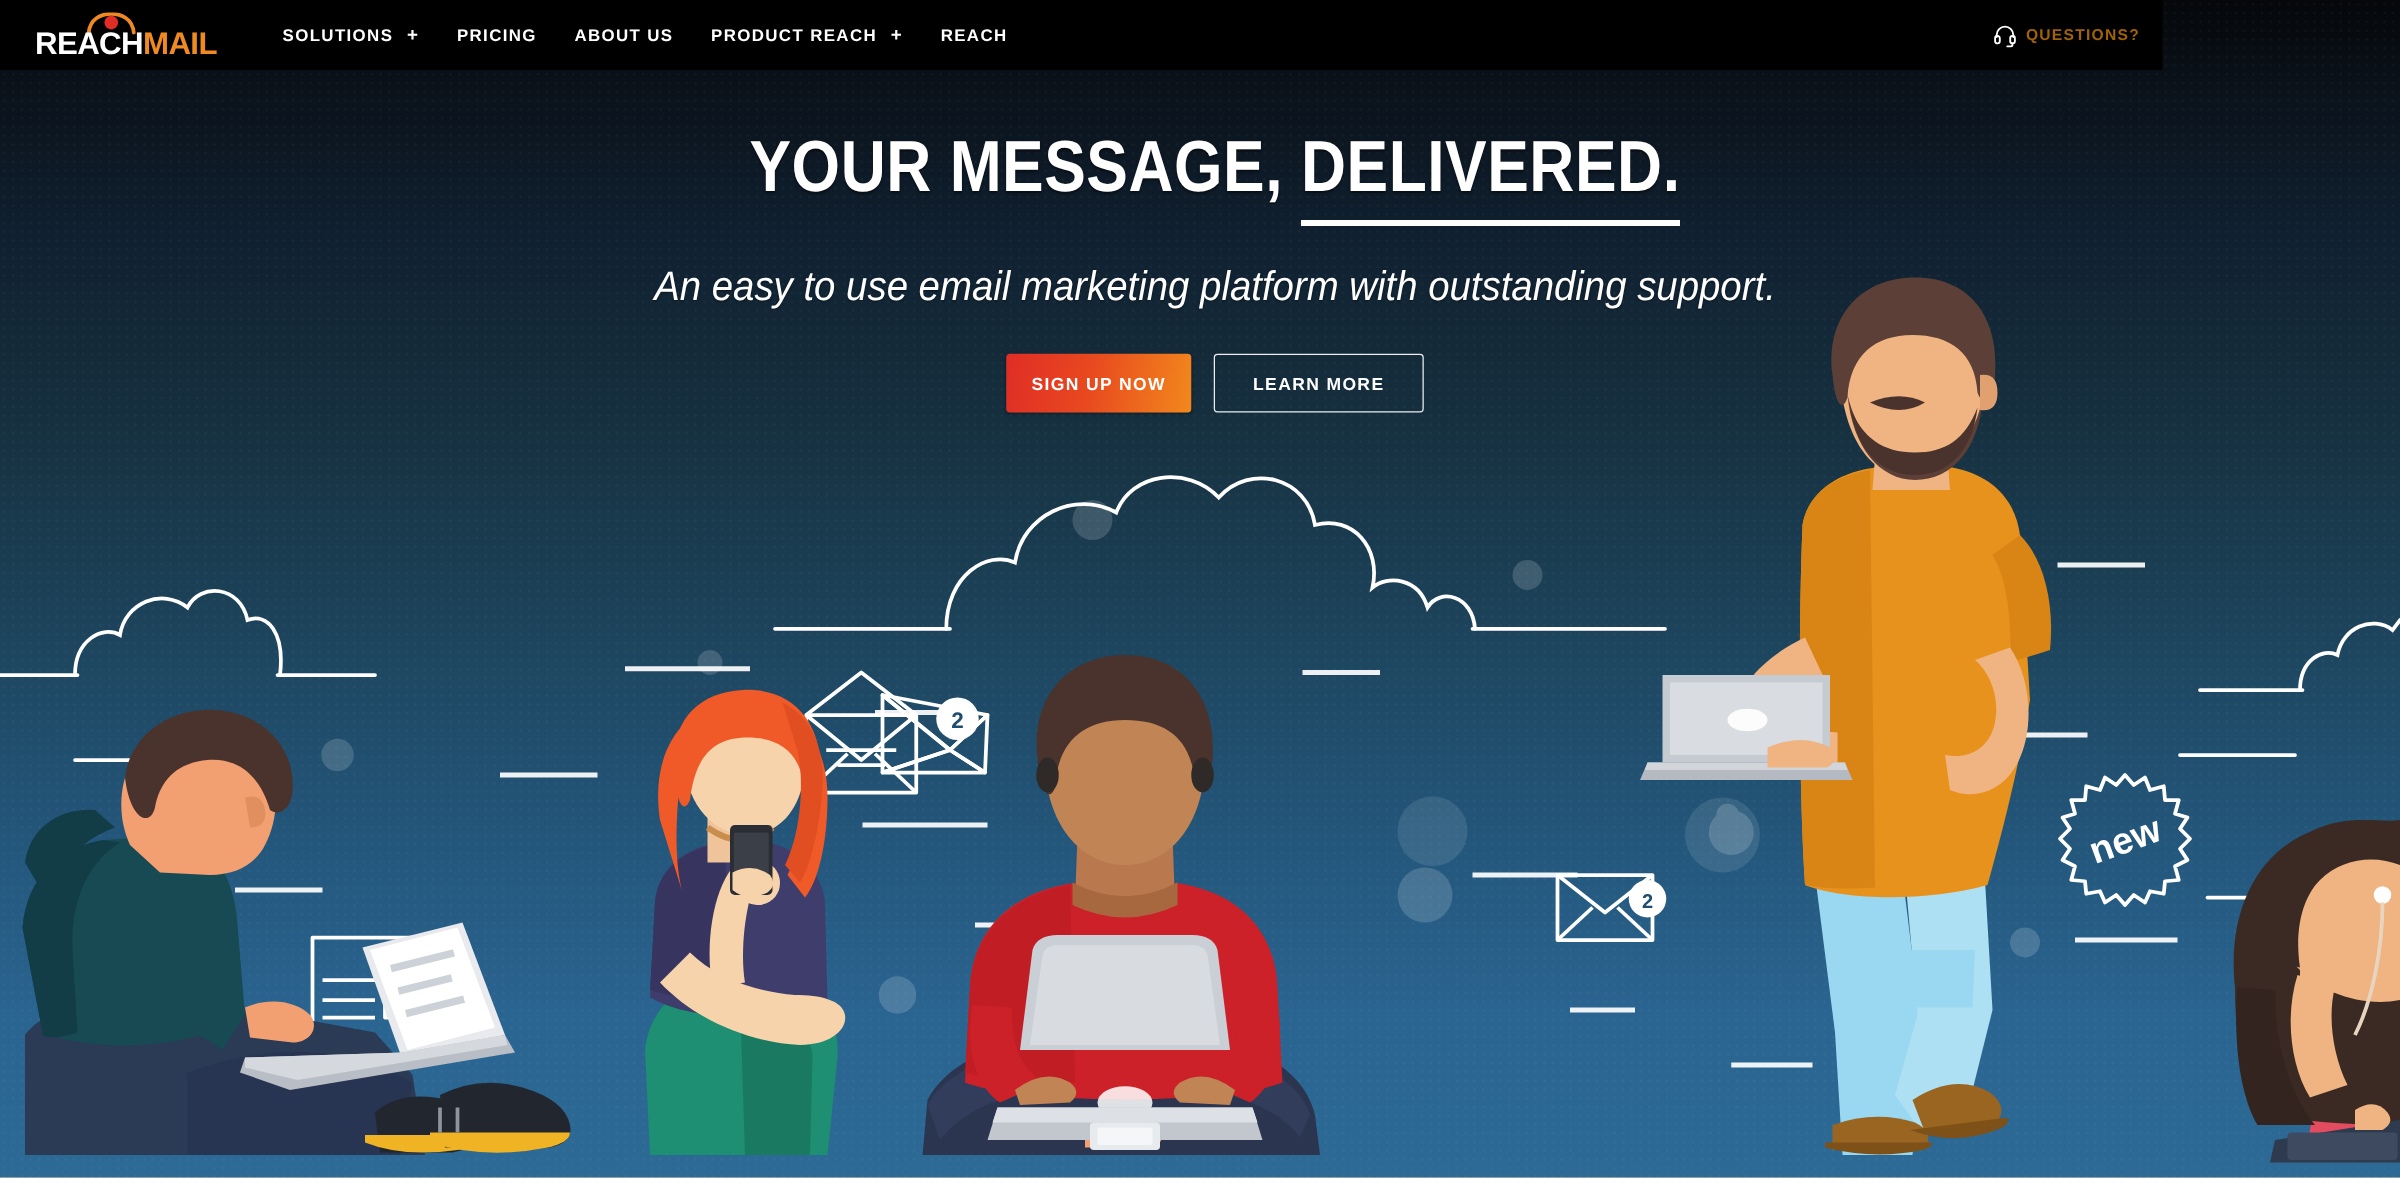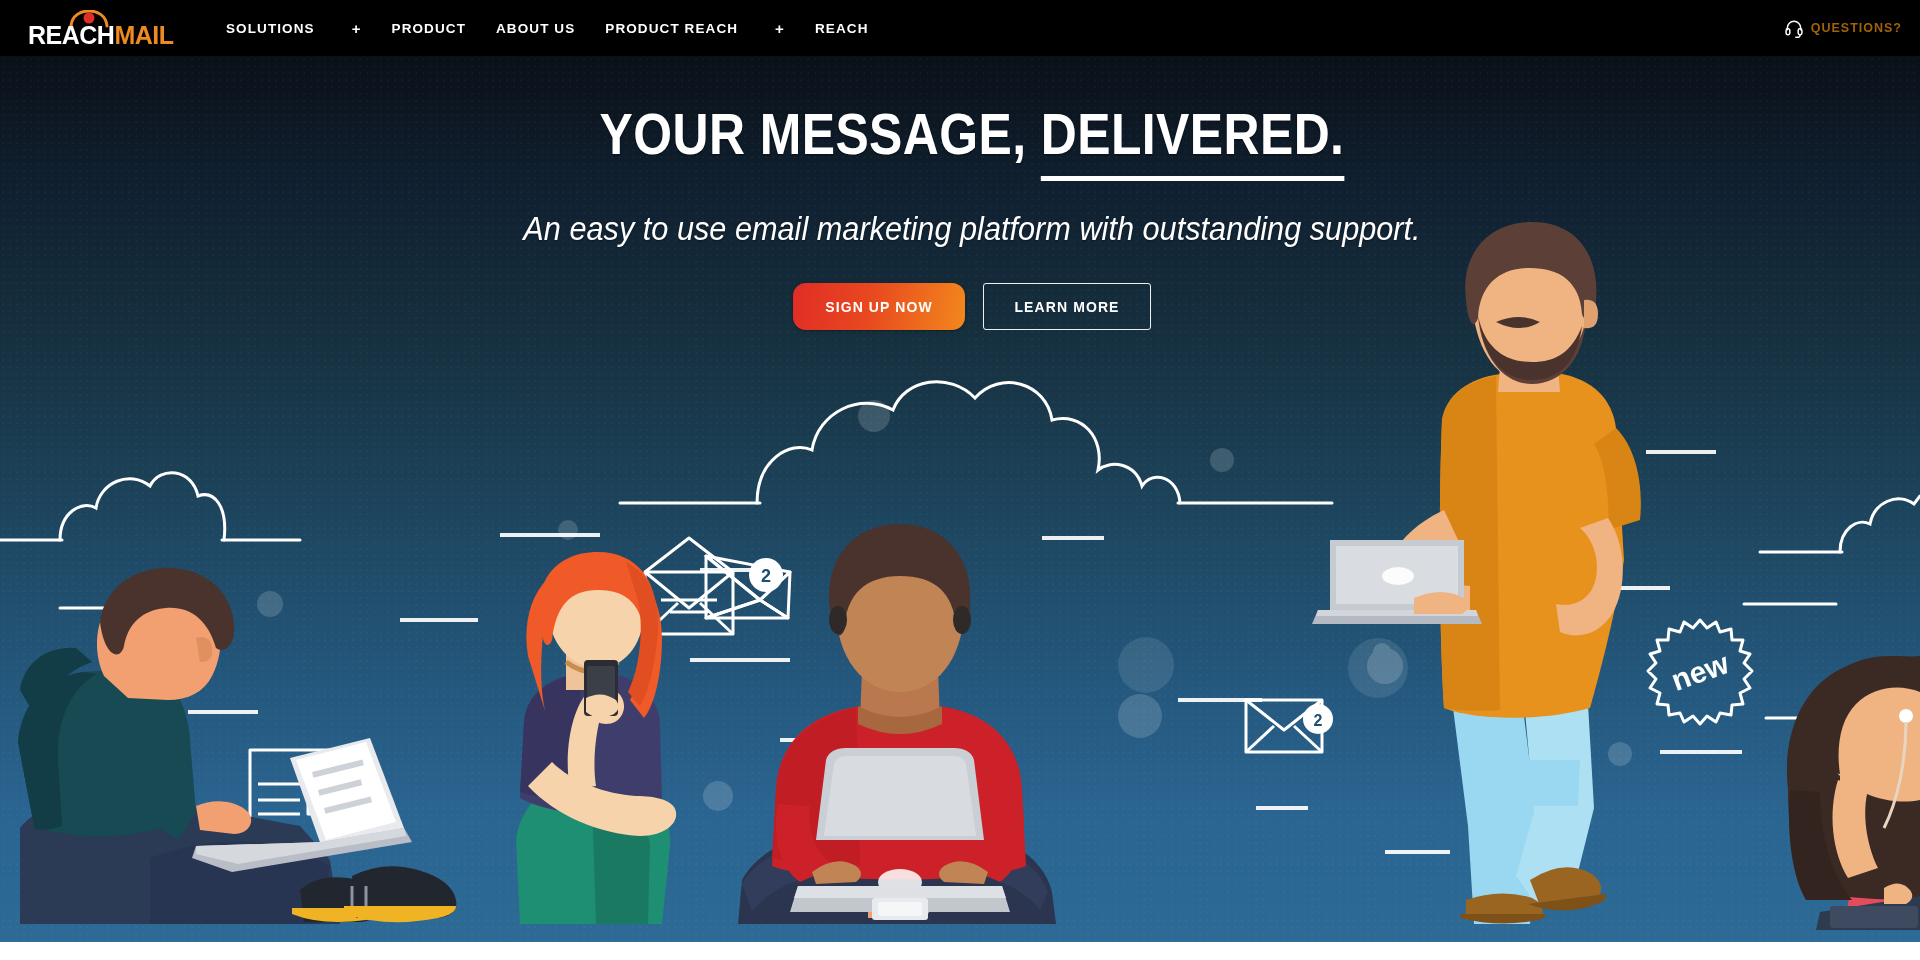--- a/index.html
+++ b/index.html
@@ -31,40 +31,40 @@
     background-image:radial-gradient(rgba(255,255,255,0.045) 1px, transparent 1px);
     background-size:7px 7px;
     opacity:.9;
   }
   .bottom-white {
     position:absolute; left:0; bottom:0; width:1920px; height:18px; background:#ffffff;
   }
 
   
   .navbar {
-    position:absolute; left:0; top:0; width:1920px; height:56px;
+    position:absolute; left:0; top:0; width:1730px; height:56px;
     background:#000000; z-index:40;
     display:flex; align-items:center;
   }
   .logo { margin-left:28px; position:relative; width:128px; height:40px; display:block; }
   .logo-text {
     font-family:"Liberation Sans", sans-serif;
     font-weight:bold; font-size:25px; letter-spacing:-0.5px;
     position:absolute; left:0; top:13px; white-space:nowrap;
   }
   .logo-reach { color:#ffffff; }
   .logo-mail  { color:#ef8a22; }
   .logo-figure { position:absolute; left:41px; top:2px; width:40px; height:18px; }
 
   .nav-links { display:flex; align-items:center; margin-left:55px; }
   .nav-item {
     display:flex; align-items:center;
     color:#ffffff; font-size:13.5px; font-weight:bold;
     letter-spacing:1.1px; padding:0 15px; height:56px;
-    cursor:pointer; white-space:nowrap;gap:26px;
+    cursor:pointer; white-space:nowrap;
   }
   .nav-item .plus { color:#ffffff; font-size:15px; margin-left:11px; font-weight:bold; }
 
   .nav-right {
     margin-left:auto; margin-right:18px;
     display:flex; align-items:center; color:#a16207;
     font-size:12.5px; font-weight:bold; letter-spacing:1px; cursor:pointer;
   }
   .headset-icon { width:20px; height:20px; margin-right:7px; display:block; }
 
@@ -93,21 +93,21 @@
     transform:scaleX(0.93); transform-origin:center;
     text-shadow:0 1px 2px rgba(0,0,0,.45);
   }
   .cta-row { margin-top:35px; display:flex; justify-content:center; gap:18px; }
   .btn {
     font-weight:bold; font-size:14px; letter-spacing:1.1px;
     border:none; cursor:pointer; color:#ffffff;
     display:flex; align-items:center; justify-content:center;
   }
   .btn-primary {
-    width:172px; height:47px; border-radius:13px;
+    width:148px; height:47px; border-radius:3px;
     background:linear-gradient(100deg,#e02d26 0%,#e8491f 45%,#f2881c 100%);
     box-shadow:0 1px 3px rgba(0,0,0,.35);
   }
   .btn-secondary {
     width:168px; height:47px; border-radius:3px;
     background:transparent; border:1.5px solid rgba(255,255,255,0.92);
   }
 
   
   .illus { position:absolute; left:0; top:0; width:1920px; height:942px; z-index:10; }
@@ -480,21 +480,21 @@
       </svg>
       <span class="logo-text"><span class="logo-reach">REACH</span><span class="logo-mail">MAIL</span></span>
     </a>
 
     <div class="nav-links">
       <div class="nav-item">
         <span>SOLUTIONS</span>
         <span class="plus">+</span>
       </div>
       <div class="nav-item">
-        <span>PRODUCT</span>
+        <span>PRICING</span>
       </div>
       <div class="nav-item">
         <span>ABOUT US</span>
       </div>
       <div class="nav-item">
         <span>PRODUCT REACH</span>
         <span class="plus">+</span>
       </div>
       <div class="nav-item">
         <span>REACH</span>

